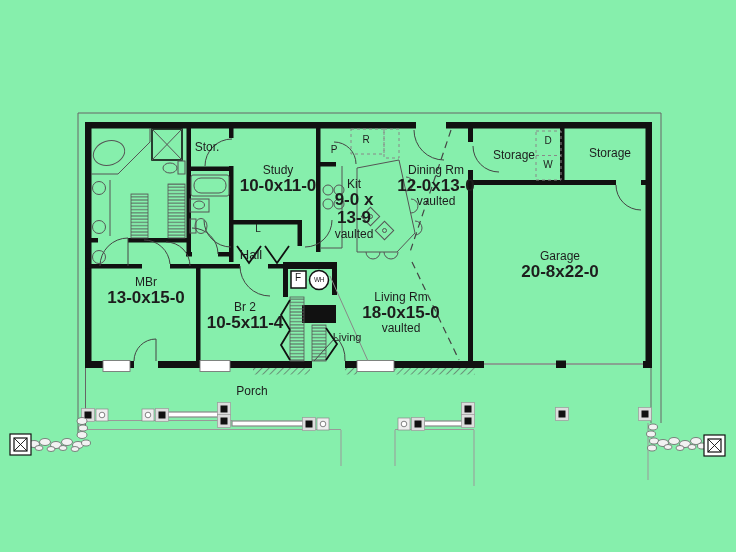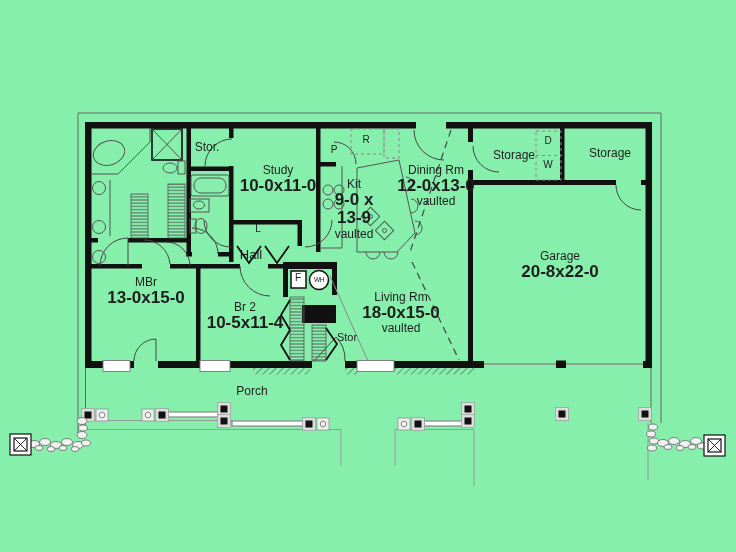--- a/index.html
+++ b/index.html
@@ -309,21 +309,21 @@
 </div>
 <div class="lbl" style="left:401px;top:291px">
   <div class="room">Living Rm</div>
   <div class="dims">18-0x15-0</div>
   <div class="note">vaulted</div>
 </div>
 <div class="lbl" style="left:251px;top:248px">
   <div class="note" style="font-size:13px">Hall</div>
 </div>
 <div class="lbl" style="left:347px;top:332px">
-  <div class="room" style="font-size:11px">Stor</div>
+  <div class="room" style="font-size:11px">Living</div>
 </div>
 <div class="lbl" style="left:252px;top:385px">
   <div class="room">Porch</div>
 </div>
 
 <div class="lbl mark" style="left:334px;top:145px">P</div>
 <div class="lbl mark" style="left:366px;top:135px">R</div>
 <div class="lbl mark" style="left:548px;top:136px">D</div>
 <div class="lbl mark" style="left:548px;top:160px">W</div>
 <div class="lbl mark" style="left:298px;top:273px">F</div>

